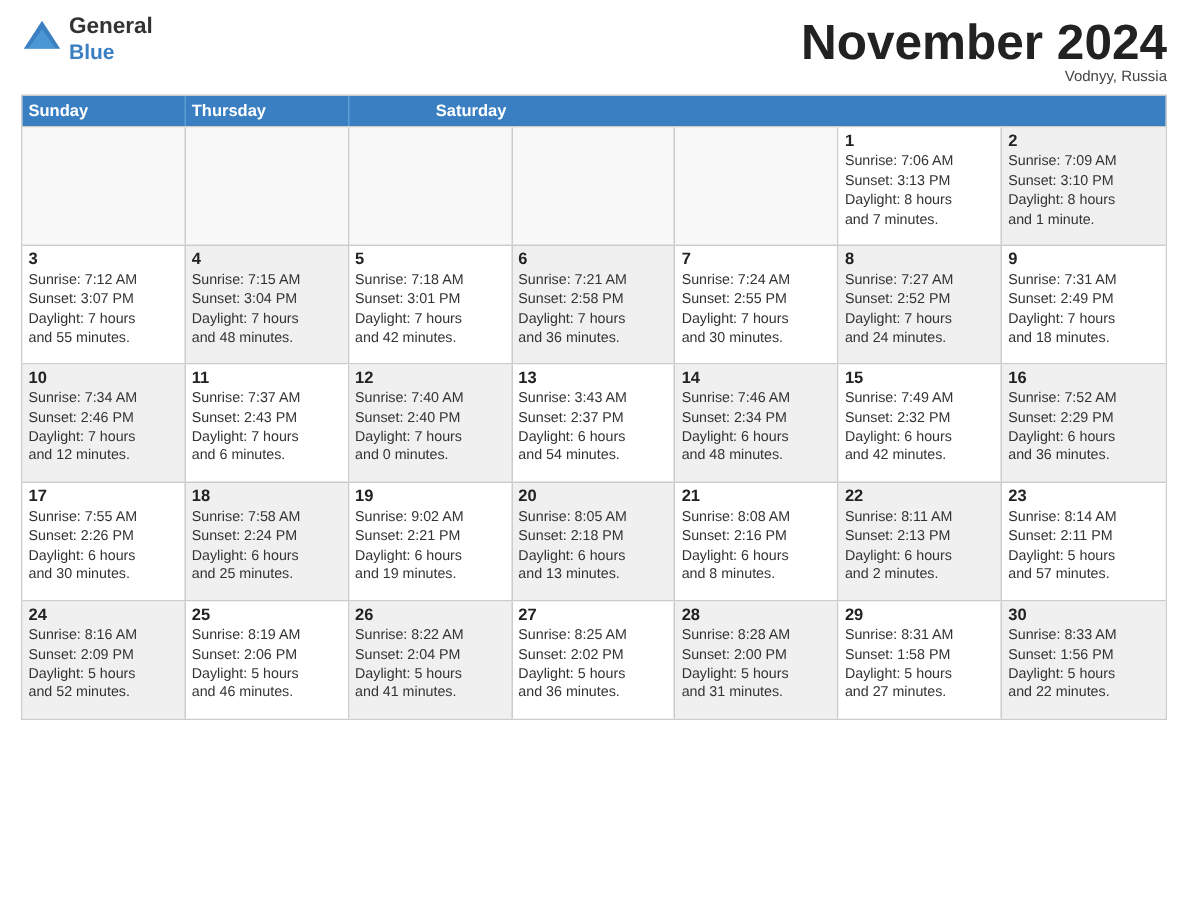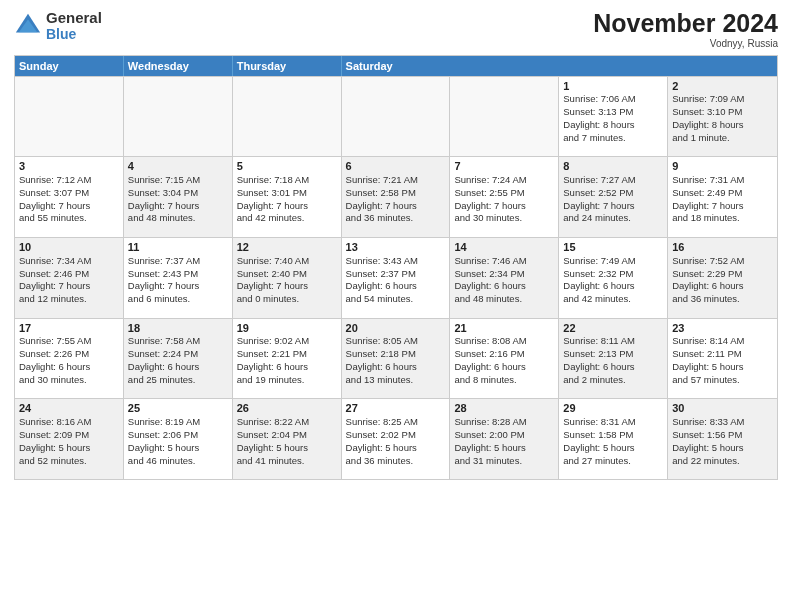--- a/index.html
+++ b/index.html
@@ -44,21 +44,21 @@
       color: #3a7fc1;
     }
     .logo-icon {
       width: 28px;
       height: 28px;
     }
     .title-block {
       text-align: right;
     }
     .title-block h1 {
-      font-size: 25px;
+      font-size: 33px;
       font-weight: bold;
       color: #222;
       line-height: 1.1;
     }
     .title-block h2 {
       font-size: 10px;
       font-weight: normal;
       color: #444;
     }
     .calendar {
@@ -73,21 +73,21 @@
       background: #3a7fc1;
     }
     .cal-header-cell {
       color: #fff;
       font-size: 11px;
       font-weight: bold;
       padding: 4px 4px;
       text-align: left;
       border-right: 1px solid #5a9fd4;
     }
-    .cal-header-cell:last-child { border-right: none; }
+    .cal-header-cell:last-child { border-right: none; text-align: right; }
     .cal-body {
       flex: 1;
       display: flex;
       flex-direction: column;
     }
     .cal-row {
       display: grid;
       grid-template-columns: repeat(7, 1fr);
       flex: 1;
       border-top: 1px solid #ccc;
@@ -127,21 +127,20 @@
     </div>
     <div class="title-block">
       <h1>November 2024</h1>
       <h2>Vodnyy, Russia</h2>
     </div>
   </div>
 
   <div class="calendar">
     <div class="cal-header">
       <div class="cal-header-cell">Sunday</div>
-      <div class="cal-header-cell">Wednesday</div>
       <div class="cal-header-cell">Thursday</div>
       <div class="cal-header-cell">Saturday</div>
     </div>
     <div class="cal-body" id="cal-body">
     <div class="cal-row">
           <div class="cal-cell empty"></div>
           <div class="cal-cell empty"></div>
           <div class="cal-cell empty"></div>
           <div class="cal-cell empty"></div>
           <div class="cal-cell empty"></div>

